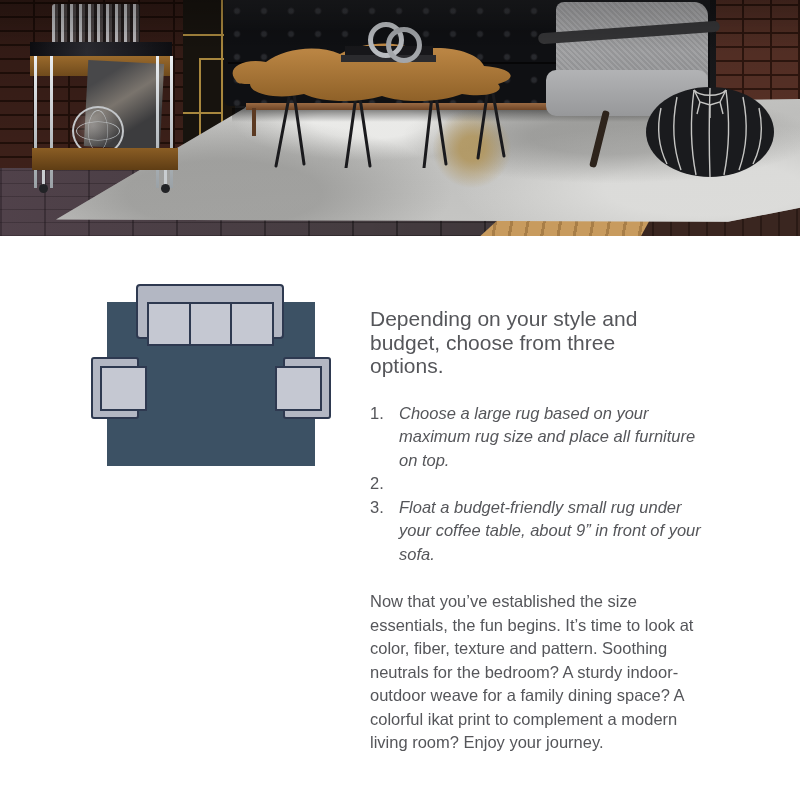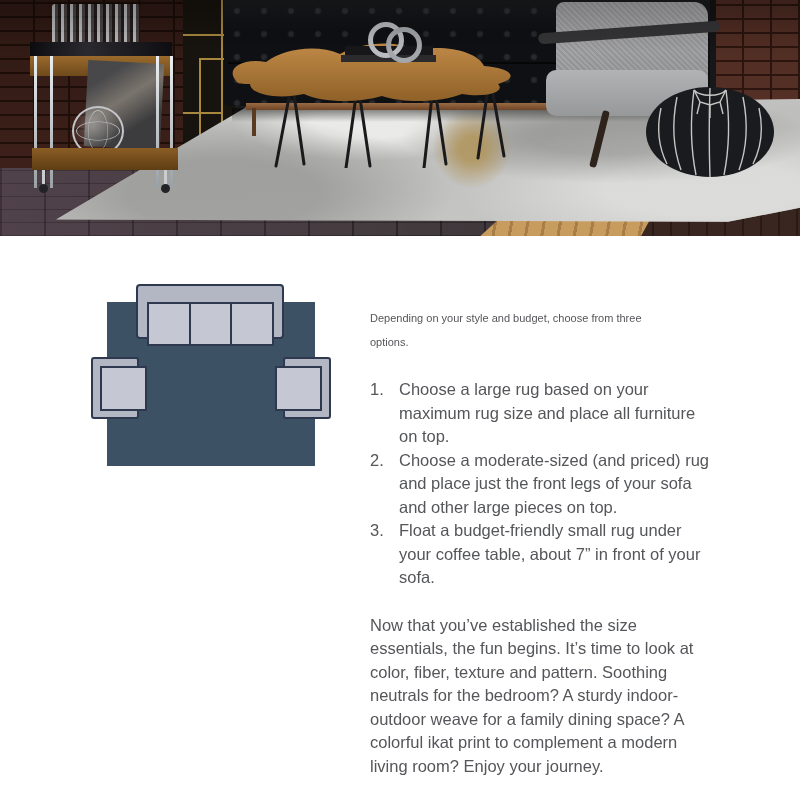--- a/index.html
+++ b/index.html
@@ -113,25 +113,25 @@
   .d-outline{border:2px solid var(--diagram_outline,#2e3950);background:var(--diagram_furniture,#b3b7c3);}
   .d-sofa-back{left:51px;top:4px;width:148px;height:55px;border-radius:4px;}
   .d-cushions{left:62px;top:22px;width:125px;height:44px;display:flex;}
   .d-cushion{position:relative!important;flex:1;background:var(--diagram_cushion,#c5c8d2);border:2px solid var(--diagram_outline,#2e3950);margin-right:-2px;}
   .d-chair-back-left{left:6px;top:77px;width:48px;height:62px;border-radius:3px;}
   .d-chair-cushion-left{left:15px;top:86px;width:47px;height:45px;background:var(--diagram_cushion,#c5c8d2);}
   .d-chair-back-right{left:198px;top:77px;width:48px;height:62px;border-radius:3px;}
   .d-chair-cushion-right{left:190px;top:86px;width:47px;height:45px;background:var(--diagram_cushion,#c5c8d2);}
   .text-col{position:absolute;left:370px;top:44px;width:385px;color:var(--body,#55565a);}
   .headline{font-size:28px;font-weight:400;letter-spacing:5px;color:var(--heading,#3a3b3d);margin:0;line-height:32px;}
-  .intro{margin-top:27px;font-size:11px;line-height:23.5px;width:305px;}
+  .intro{margin-top:27px;font-size:21px;line-height:23.5px;width:305px;}
   .steps{margin-top:24px;}
   .step{display:flex;font-size:16.5px;line-height:23.5px;}
   .step-num{width:29px;flex:none;}
-  .step-text{width:314px;}
+  .step-text{width:314px;font-style:italic;}
   .outro{margin-top:24px;font-size:16.5px;line-height:23.5px;width:338px;}
 </style>
 </head>
 <body>
 
 <div class="hero">
   <div class="wall"></div>
   <div class="brick brick-left"></div>
   <div class="brick brick-right"></div>
   <div class="gold-panel">
@@ -241,23 +241,22 @@
 
   <div class="text-col">
     <p class="intro">Depending on your style and budget, choose from three options.</p>
     <div class="steps">
       <div class="step">
         <span class="step-num">1.</span>
         <span class="step-text">Choose a large rug based on your maximum rug size and place all furniture on top.</span>
       </div>
       <div class="step">
         <span class="step-num">2.</span>
-        <span class="step-text">Choose a moderate-sized (and priced) rug and place just the front legs of your sofa and other large pieces on top.</span>
       </div>
       <div class="step">
         <span class="step-num">3.</span>
-        <span class="step-text">Float a budget-friendly small rug under your coffee table, about 7” in front of your sofa.</span>
+        <span class="step-text">Float a budget-friendly small rug under your coffee table, about 9” in front of your sofa.</span>
       </div>
     </div>
     <p class="outro">Now that you’ve established the size essentials, the fun begins. It’s time to look at color, fiber, texture and pattern. Soothing neutrals for the bedroom? A sturdy indoor-outdoor weave for a family dining space? A colorful ikat print to complement a modern living room? Enjoy your journey.</p>
   </div>
 
 </div>
 
 </body></html>

